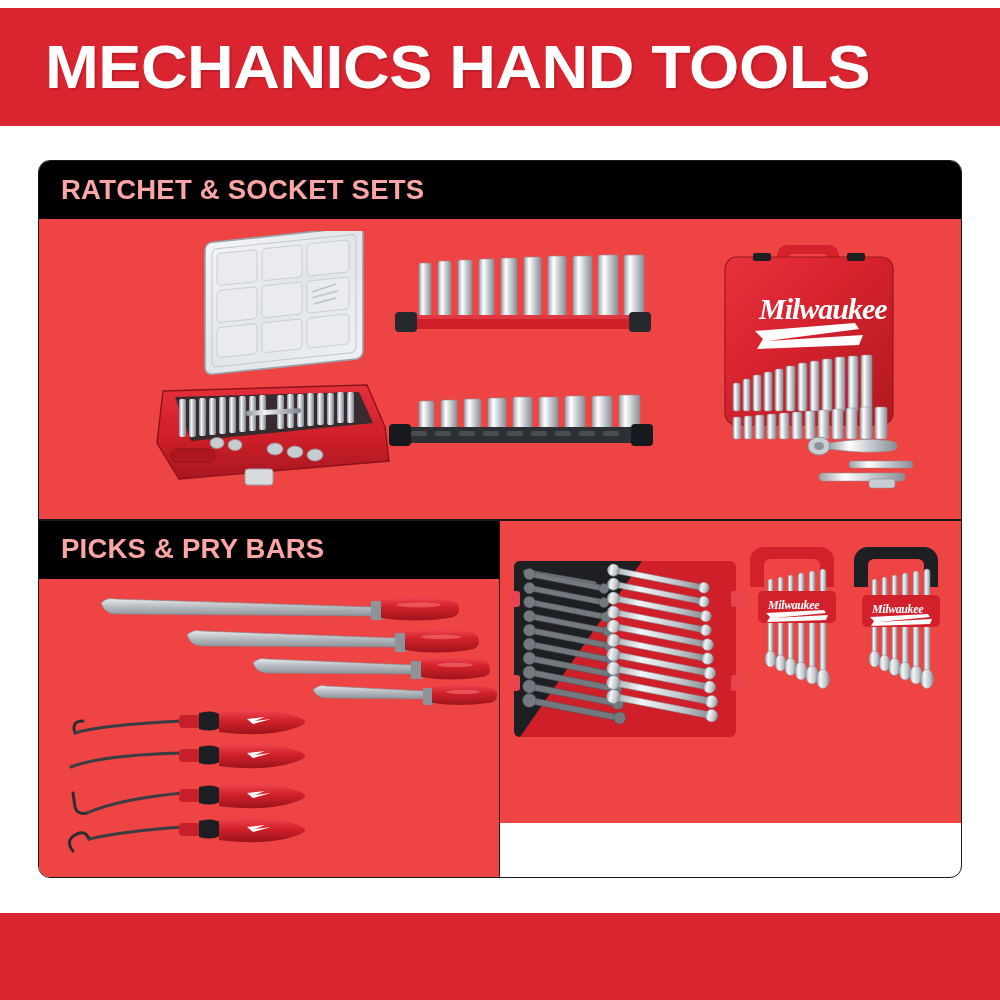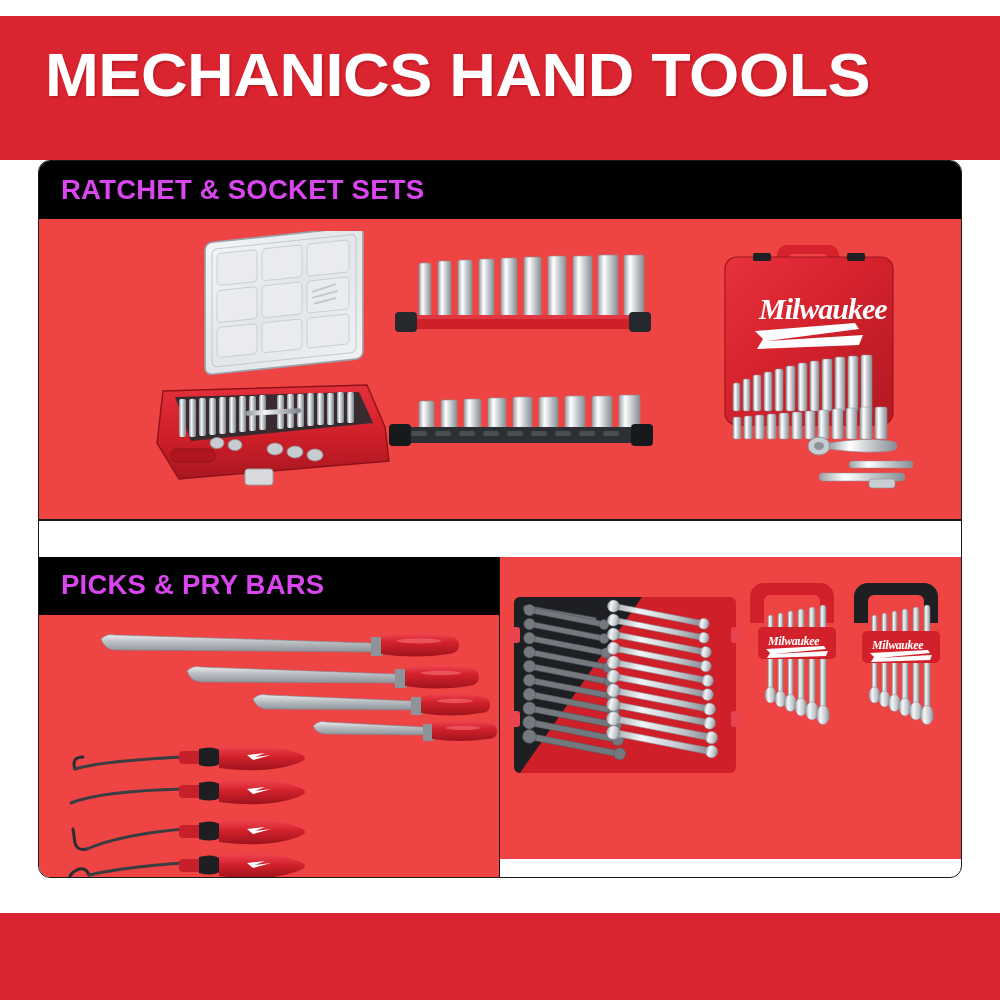--- a/index.html
+++ b/index.html
@@ -5,21 +5,21 @@
   html,body{margin:0;padding:0;}
   body{
     width:1000px;height:1000px;overflow:hidden;
     background:#ffffff;
     font-family:"Liberation Sans", sans-serif;
   }
   .page{position:relative;width:1000px;height:1000px;background:#fff;}
 
   
   .banner-top{
-    position:absolute;left:0;top:16px;width:1000px;height:144px;
+    position:absolute;left:0;top:8px;width:1000px;height:118px;
     background:#da2430;
   }
   .banner-title{
     position:absolute;left:45px;top:27px;
     font-size:61px;font-weight:bold;color:#ffffff;
     letter-spacing:-0.5px;line-height:64px;
     transform:scaleX(1.06);transform-origin:left center;
     text-shadow:2px 2px 0 rgba(120,10,16,.25);
     white-space:nowrap;
   }
@@ -28,32 +28,32 @@
     background:#da2430;
   }
 
   
   .card{
     position:absolute;left:38px;top:160px;width:924px;height:718px;
     border:1.6px solid #1a1a1a;border-radius:12px;background:#fff;
     box-sizing:border-box;overflow:hidden;
   }
   .sec-head{
-    background:#000;color:#d946ef;height:58px;box-sizing:border-box;
+    background:#000;color:#fca5a5;height:58px;box-sizing:border-box;
     display:flex;align-items:center;padding-left:22px;
   }
   .sec-head .lbl{
     font-size:27px;font-weight:bold;letter-spacing:.2px;
     transform:scaleX(1.02);transform-origin:left center;white-space:nowrap;
   }
   .panel{background:#ef4444;position:relative;}
 
   
   .sec-top .panel{height:300px;}
-  .row-split{display:flex;height:360px;margin-top:36px;}
+  .row-split{display:flex;height:360px;}
   .col{position:relative;flex:0 0 auto;}
   .col-left{width:461px;border-right:1.6px solid #1a1a1a;box-sizing:border-box;}
   .col-right{width:461px;}
   .col .sec-head{border-bottom:0;}
   .col .panel{height:302px;}
   .divider-h{height:1.6px;background:#1a1a1a;}
 
   
   .art{position:absolute;}
 

